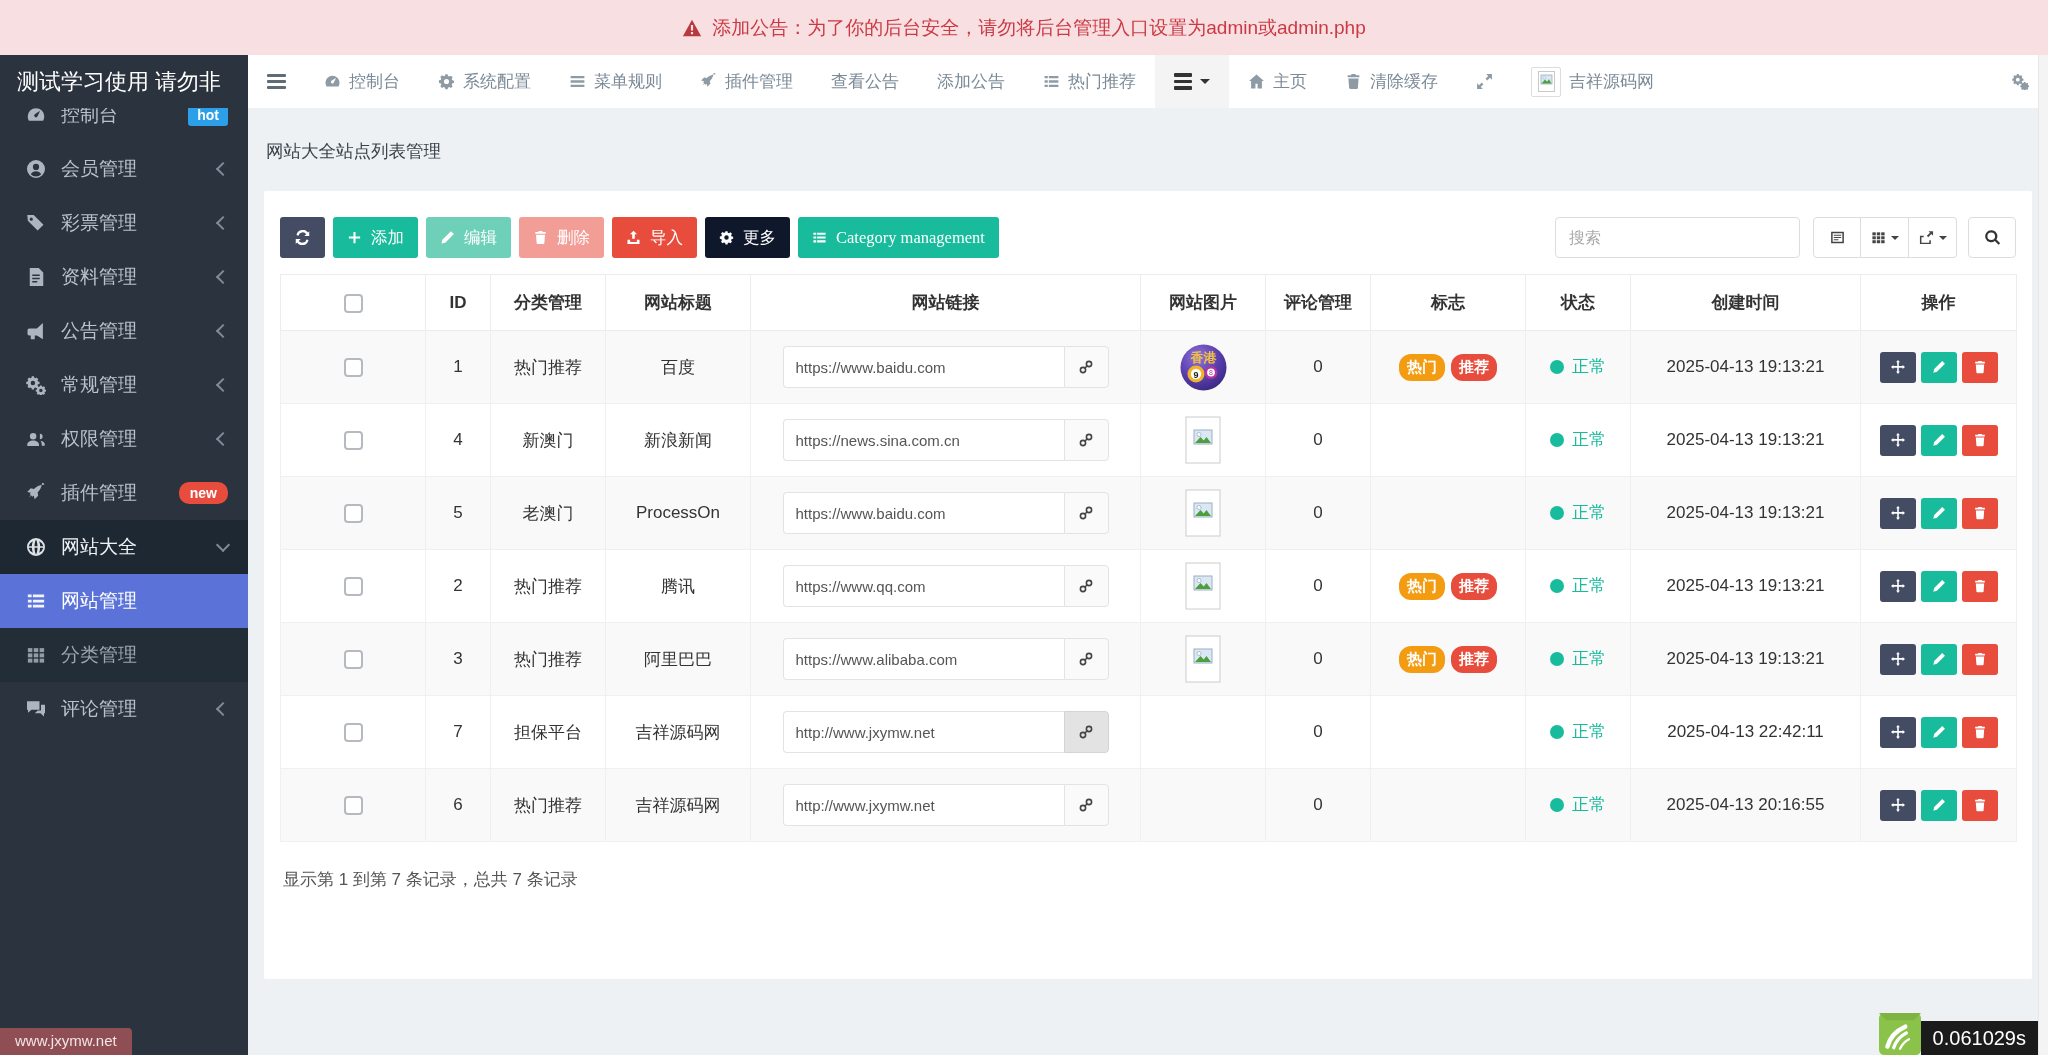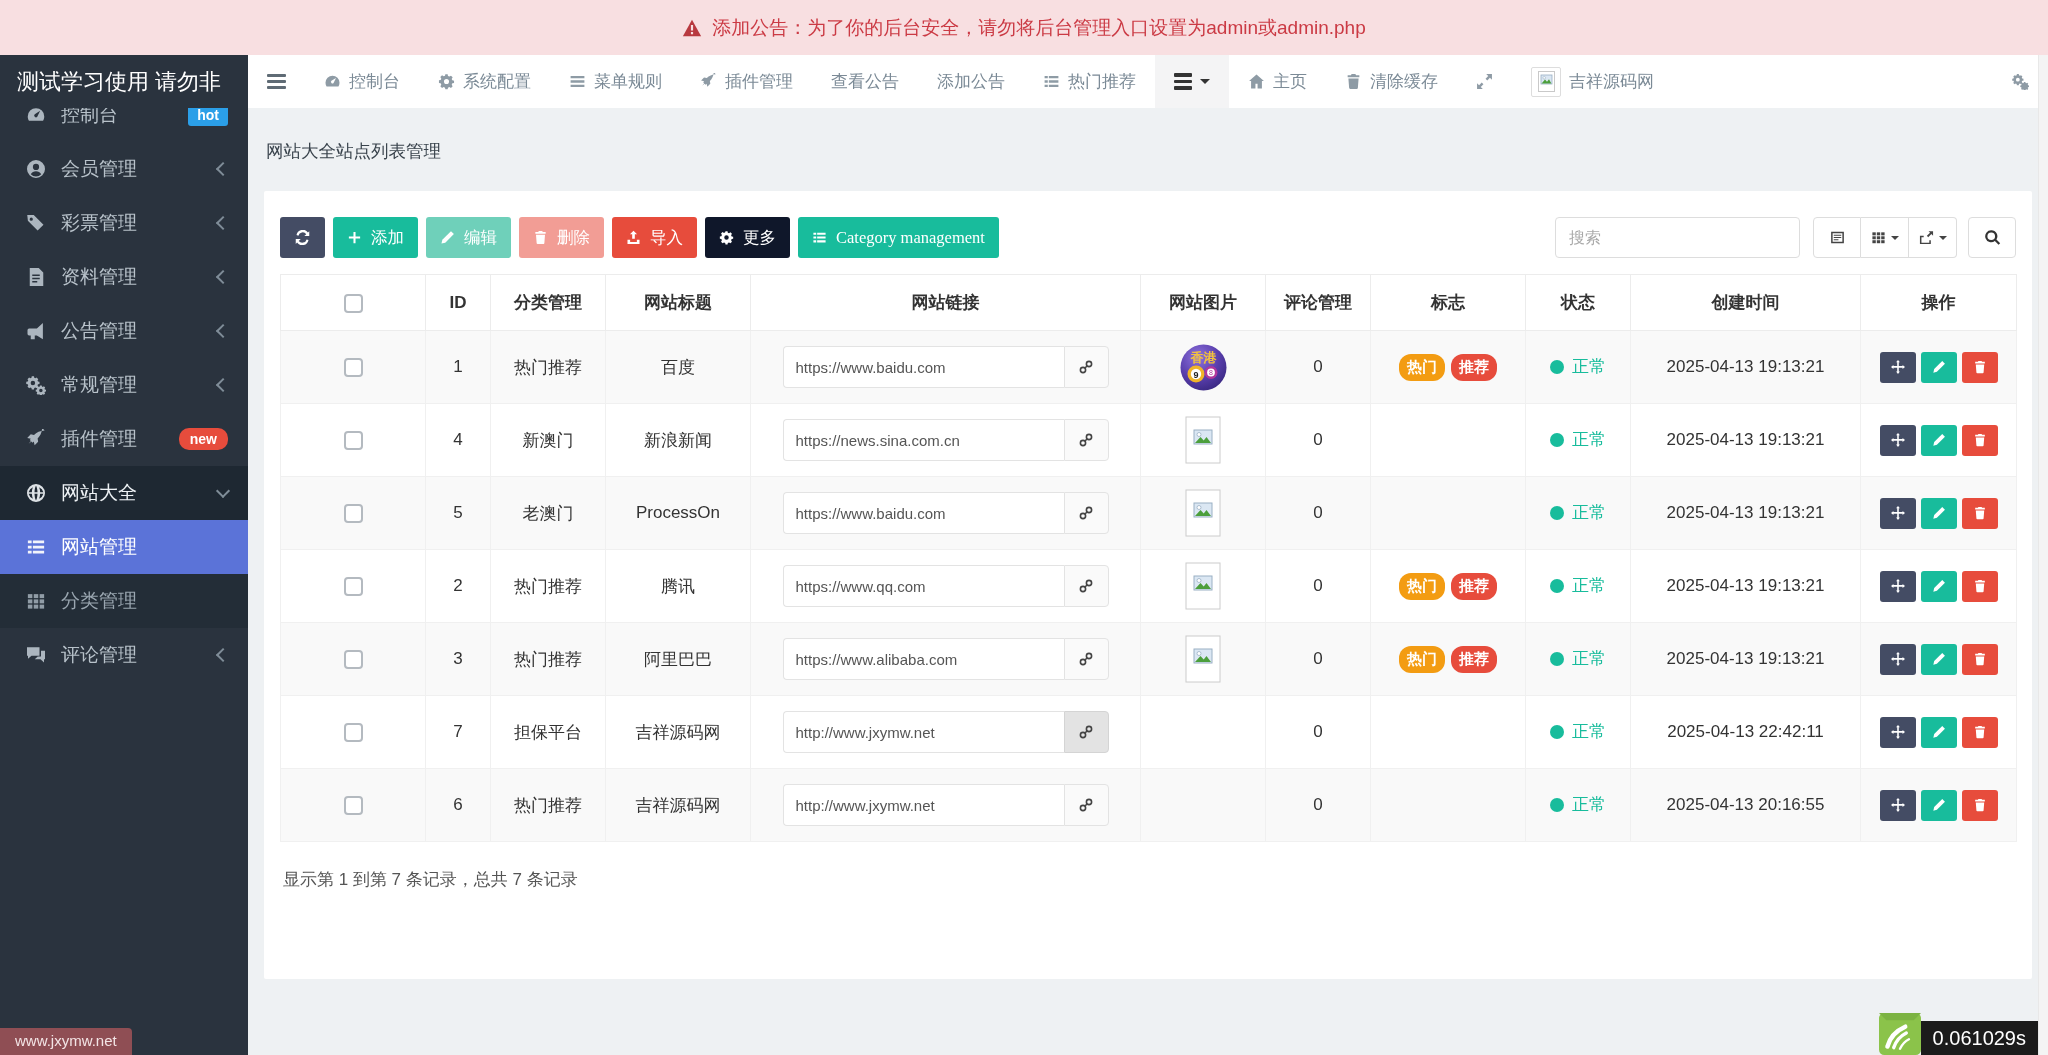--- a/index.html
+++ b/index.html
@@ -174,20 +174,29 @@
         <div class="m-item">
           <span class="mi">
             <svg viewBox="0 0 16 16">
               <g fill="currentColor">
                 <path fill-rule="evenodd" d="M4.6 1h1.8l.2 1.2.9.4 1-.6 1.3 1.3-.6 1 .4.9 1.2.2v1.8l-1.2.2-.4.9.6 1-1.3 1.3-1-.6-.9.4-.2 1.2H4.6l-.2-1.2-.9-.4-1 .6-1.3-1.3.6-1-.4-.9L.2 7.2V5.4l1.2-.2.4-.9-.6-1L2.5 2l1 .6.9-.4zM5.5 4.5a1.8 1.8 0 1 0 0 3.6 1.8 1.8 0 0 0 0-3.6z"></path>
                 <path fill-rule="evenodd" d="M11.2 8.4h1.4l.2.9.7.3.8-.5 1 1-.5.8.3.7.9.2v1.4l-.9.2-.3.7.5.8-1 1-.8-.5-.7.3-.2.9h-1.4l-.2-.9-.7-.3-.8.5-1-1 .5-.8-.3-.7-.9-.2v-1.4l.9-.2.3-.7-.5-.8 1-1 .8.5.7-.3zM11.9 11a1.4 1.4 0 1 0 0 2.8 1.4 1.4 0 0 0 0-2.8z"></path>
               </g>
             </svg>
           </span>
           <span class="lbl">常规管理</span>
+          <span class="chev left"></span>
+        </div>
+        <div class="m-item">
+          <span class="mi">
+            <svg viewBox="0 0 16 16">
+              <path fill="currentColor" d="M5.7 3.2a2.6 2.6 0 1 1 0 5.2 2.6 2.6 0 0 1 0-5.2zM5.7 9.2c2.6 0 4.7 1.3 4.7 3.3v1H1v-1c0-2 2.1-3.3 4.7-3.3zM11.1 3.8a2.2 2.2 0 1 1 0 4.4zM11.6 9.4c2 .3 3.4 1.4 3.4 3v1h-2.4v-1c0-1.2-.4-2.2-1-3z"></path>
+            </svg>
+          </span>
+          <span class="lbl">权限管理</span>
           <span class="chev left"></span>
         </div>
         <div class="m-item">
           <span class="mi">
             <svg viewBox="0 0 16 16">
               <path fill="currentColor" d="M14.9 1.1c-3.6.1-6.5 1.6-8.5 3.6l-2.6-.4L1 7.1l2.9.7-.9 1 .9.9-1.8 2.2 2.2-1.8.9.9 1-.9.7 2.9 2.8-2.8-.4-2.6c2-2 3.5-4.9 3.6-8.5z"></path>
             </svg>
           </span>
           <span class="lbl">插件管理</span>
           <span class="sbadge pill" style="background: rgb(231, 76, 60);">new</span>

